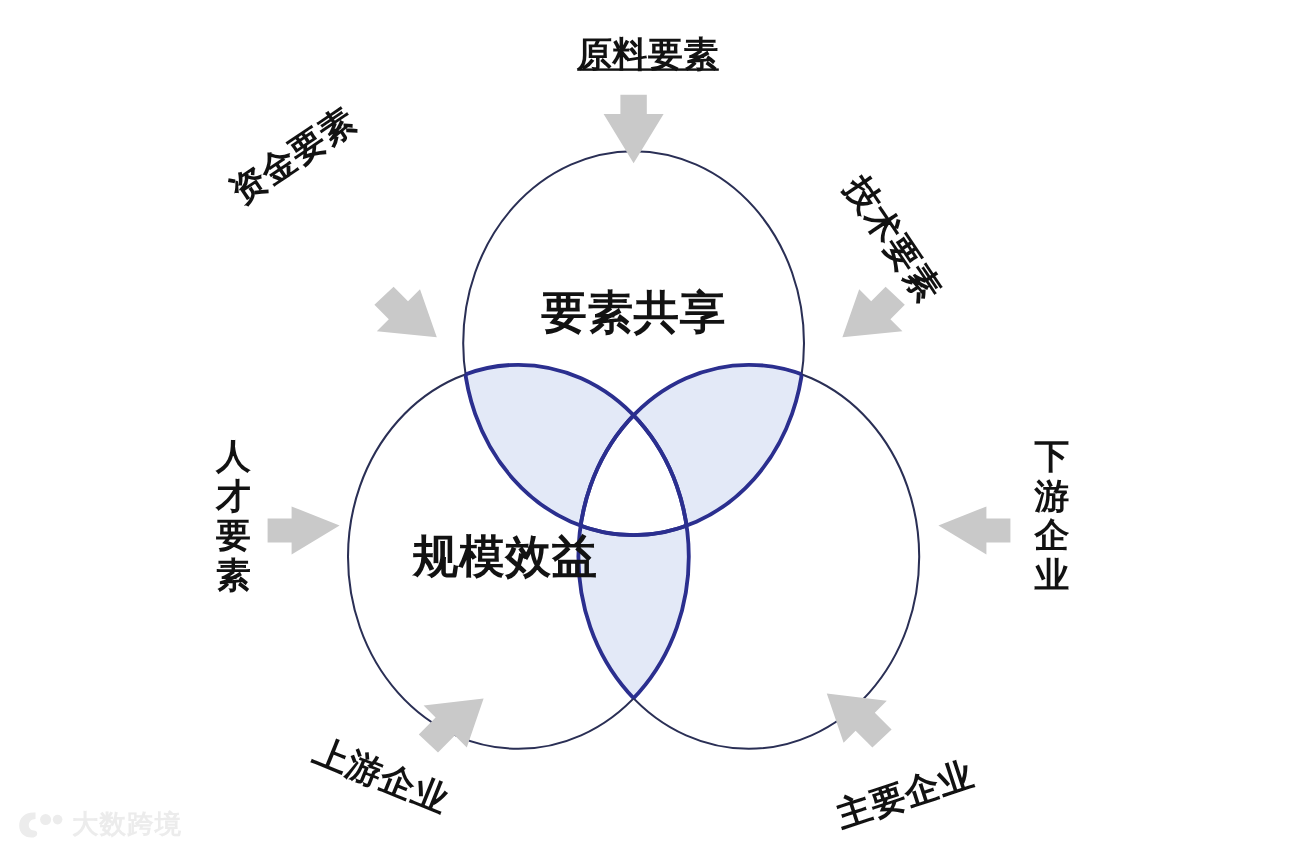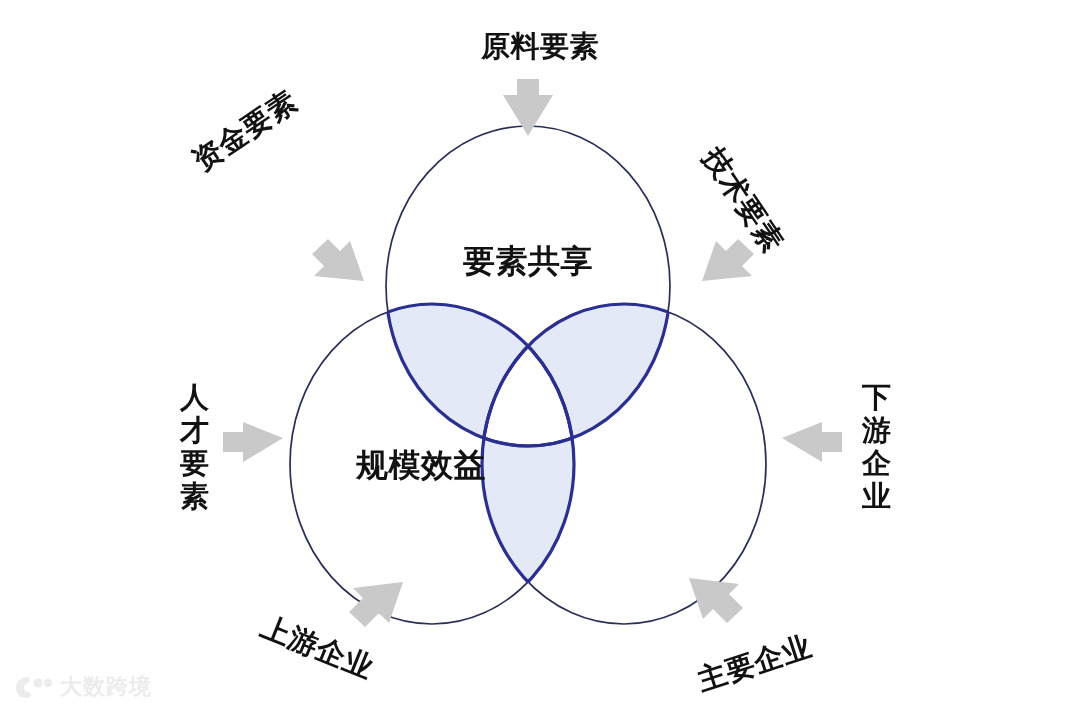--- a/index.html
+++ b/index.html
@@ -30,37 +30,36 @@
   }
   .lbl {
     position: absolute;
     color: #121212;
     font-weight: 700;
     white-space: nowrap;
     letter-spacing: 0.5px;
     line-height: 1.0;
   }
   .circle-label {
-    font-size: 32px;
+    font-size: 38px;
     text-align: center;
     transform: translate(-50%, -50%);
   }
   .outer-label {
     font-size: 29px;
   }
   .vert {
     white-space: normal;
     width: 1em;
     line-height: 1.14;
     text-align: center;
     font-size: 29px;
-    margin-top: 16px;
   }
   
-  #label-top      { left: 540px; top: 32px; transform: translateX(-50%); }
+  #label-top      { left: 540px; top: 32px; transform: translateX(-50%); text-decoration: underline; }
   #label-upleft   { left: 188px; top: 152px; transform: rotate(-34deg); transform-origin: left top; }
   #label-upright  { left: 722px; top: 143px; transform: rotate(56deg); transform-origin: left top; }
   #label-left     { left: 180px; top: 365px; }
   #label-right    { left: 862px; top: 365px; }
   #label-downleft { left: 268px; top: 612px; transform: rotate(22deg); transform-origin: left top; }
   #label-downright{ left: 694px; top: 668px; transform: rotate(-18deg); transform-origin: left top; }
 
   
   #watermark {
     position: absolute;

